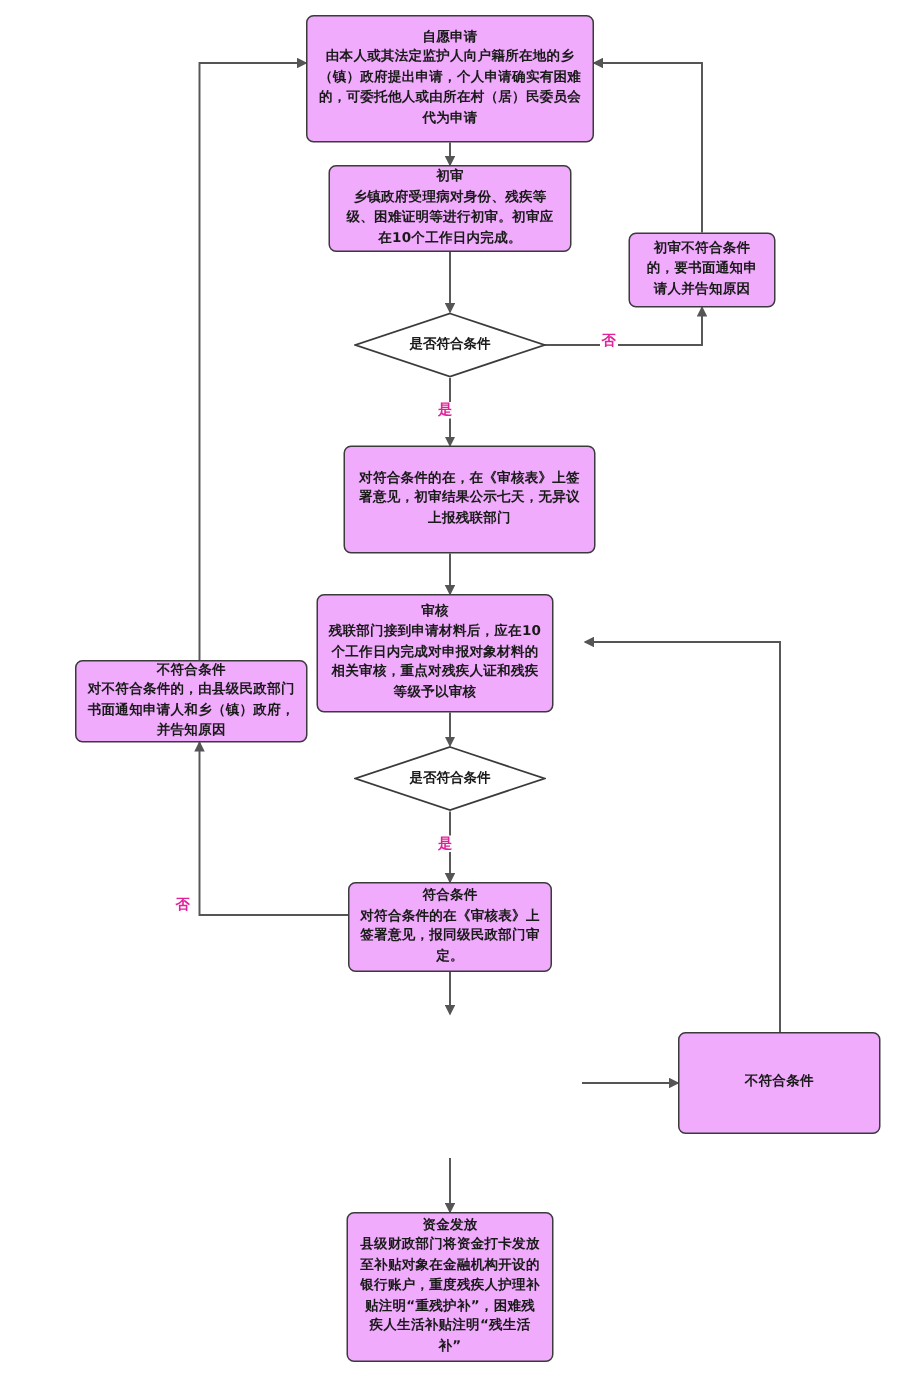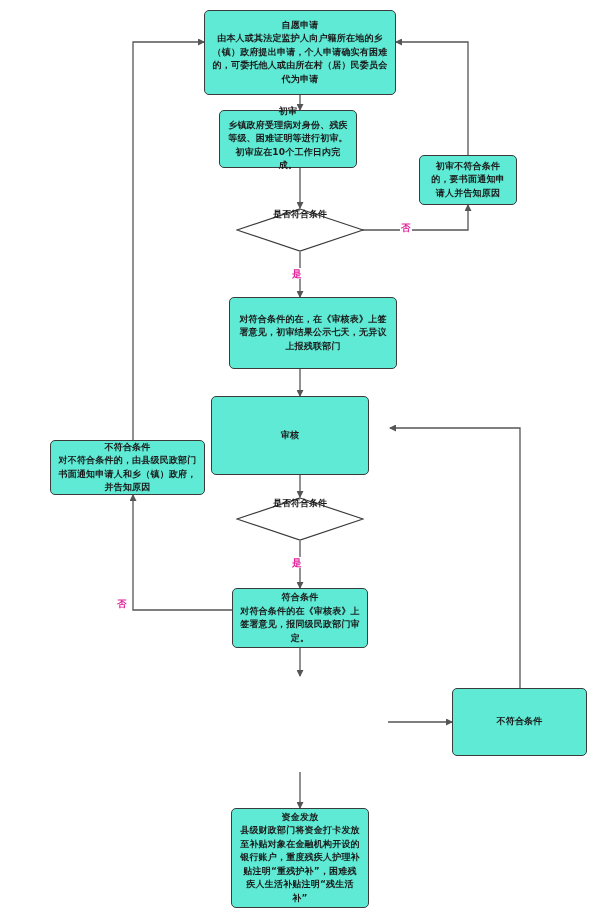--- a/index.html
+++ b/index.html
@@ -20,40 +20,40 @@
     left:0;top:0;
     width:600px;height:917px;
     pointer-events:none;
   }
   
   .node{
     position:absolute;
     box-sizing:border-box;
     border:1px solid #3b3b3b;
     border-radius:5px;
-    background:#5eead4;
+    background:#f0abfc;
     display:flex;
     align-items:center;
     justify-content:center;
     text-align:center;
     color:#1a1a1a;
     font-size:9px;
     line-height:13.5px;
     font-weight:700;
     letter-spacing:.2px;
     padding:4px 7px;
   }
   .node .inner{width:100%;}
   .node .ttl{display:block;}
   .node .bdy{display:block;}
   
   .diamond{
     position:absolute;
     display:flex;
-    align-items:flex-start;
+    align-items:center;
     justify-content:center;
   }
   .diamond svg{position:absolute;left:0;top:0;}
   .diamond .dlabel{
     position:relative;
     z-index:2;
     font-size:9px;
     font-weight:700;
     color:#1a1a1a;
     line-height:12px;
@@ -114,21 +114,21 @@
     </g>
   </svg>
 
   <div class="node" style="left:204px;top:10px;width:192px;height:85px;">
     <div class="inner">
       <span class="ttl">自愿申请</span>
       <span class="bdy">由本人或其法定监护人向户籍所在地的乡（镇）政府提出申请，个人申请确实有困难的，可委托他人或由所在村（居）民委员会代为申请</span>
     </div>
   </div>
 
-  <div class="node" style="left:219px;top:110px;width:138px;height:58px;">
+  <div class="node" style="left:219px;top:110px;width:162px;height:58px;">
     <div class="inner">
       <span class="ttl">初审</span>
       <span class="bdy">乡镇政府受理病对身份、残疾等级、困难证明等进行初审。初审应在10个工作日内完成。</span>
     </div>
   </div>
 
   <div class="node" style="left:419px;top:155px;width:98px;height:50px;">
     <div class="inner">
       <span class="bdy">初审不符合条件的，要书面通知申请人并告知原因</span>
     </div>
@@ -146,20 +146,21 @@
 
   <div class="node" style="left:229px;top:297px;width:168px;height:72px;">
     <div class="inner">
       <span class="bdy">对符合条件的在，在《审核表》上签署意见，初审结果公示七天，无异议上报残联部门</span>
     </div>
   </div>
 
   <div class="node" style="left:211px;top:396px;width:158px;height:79px;">
     <div class="inner">
       <span class="ttl">审核</span>
+      <span class="bdy">残联部门接到申请材料后，应在10个工作日内完成对申报对象材料的相关审核，重点对残疾人证和残疾等级予以审核</span>
     </div>
   </div>
 
   <div class="node" style="left:50px;top:440px;width:155px;height:55px;">
     <div class="inner">
       <span class="ttl">不符合条件</span>
       <span class="bdy">对不符合条件的，由县级民政部门书面通知申请人和乡（镇）政府，并告知原因</span>
     </div>
   </div>
 

